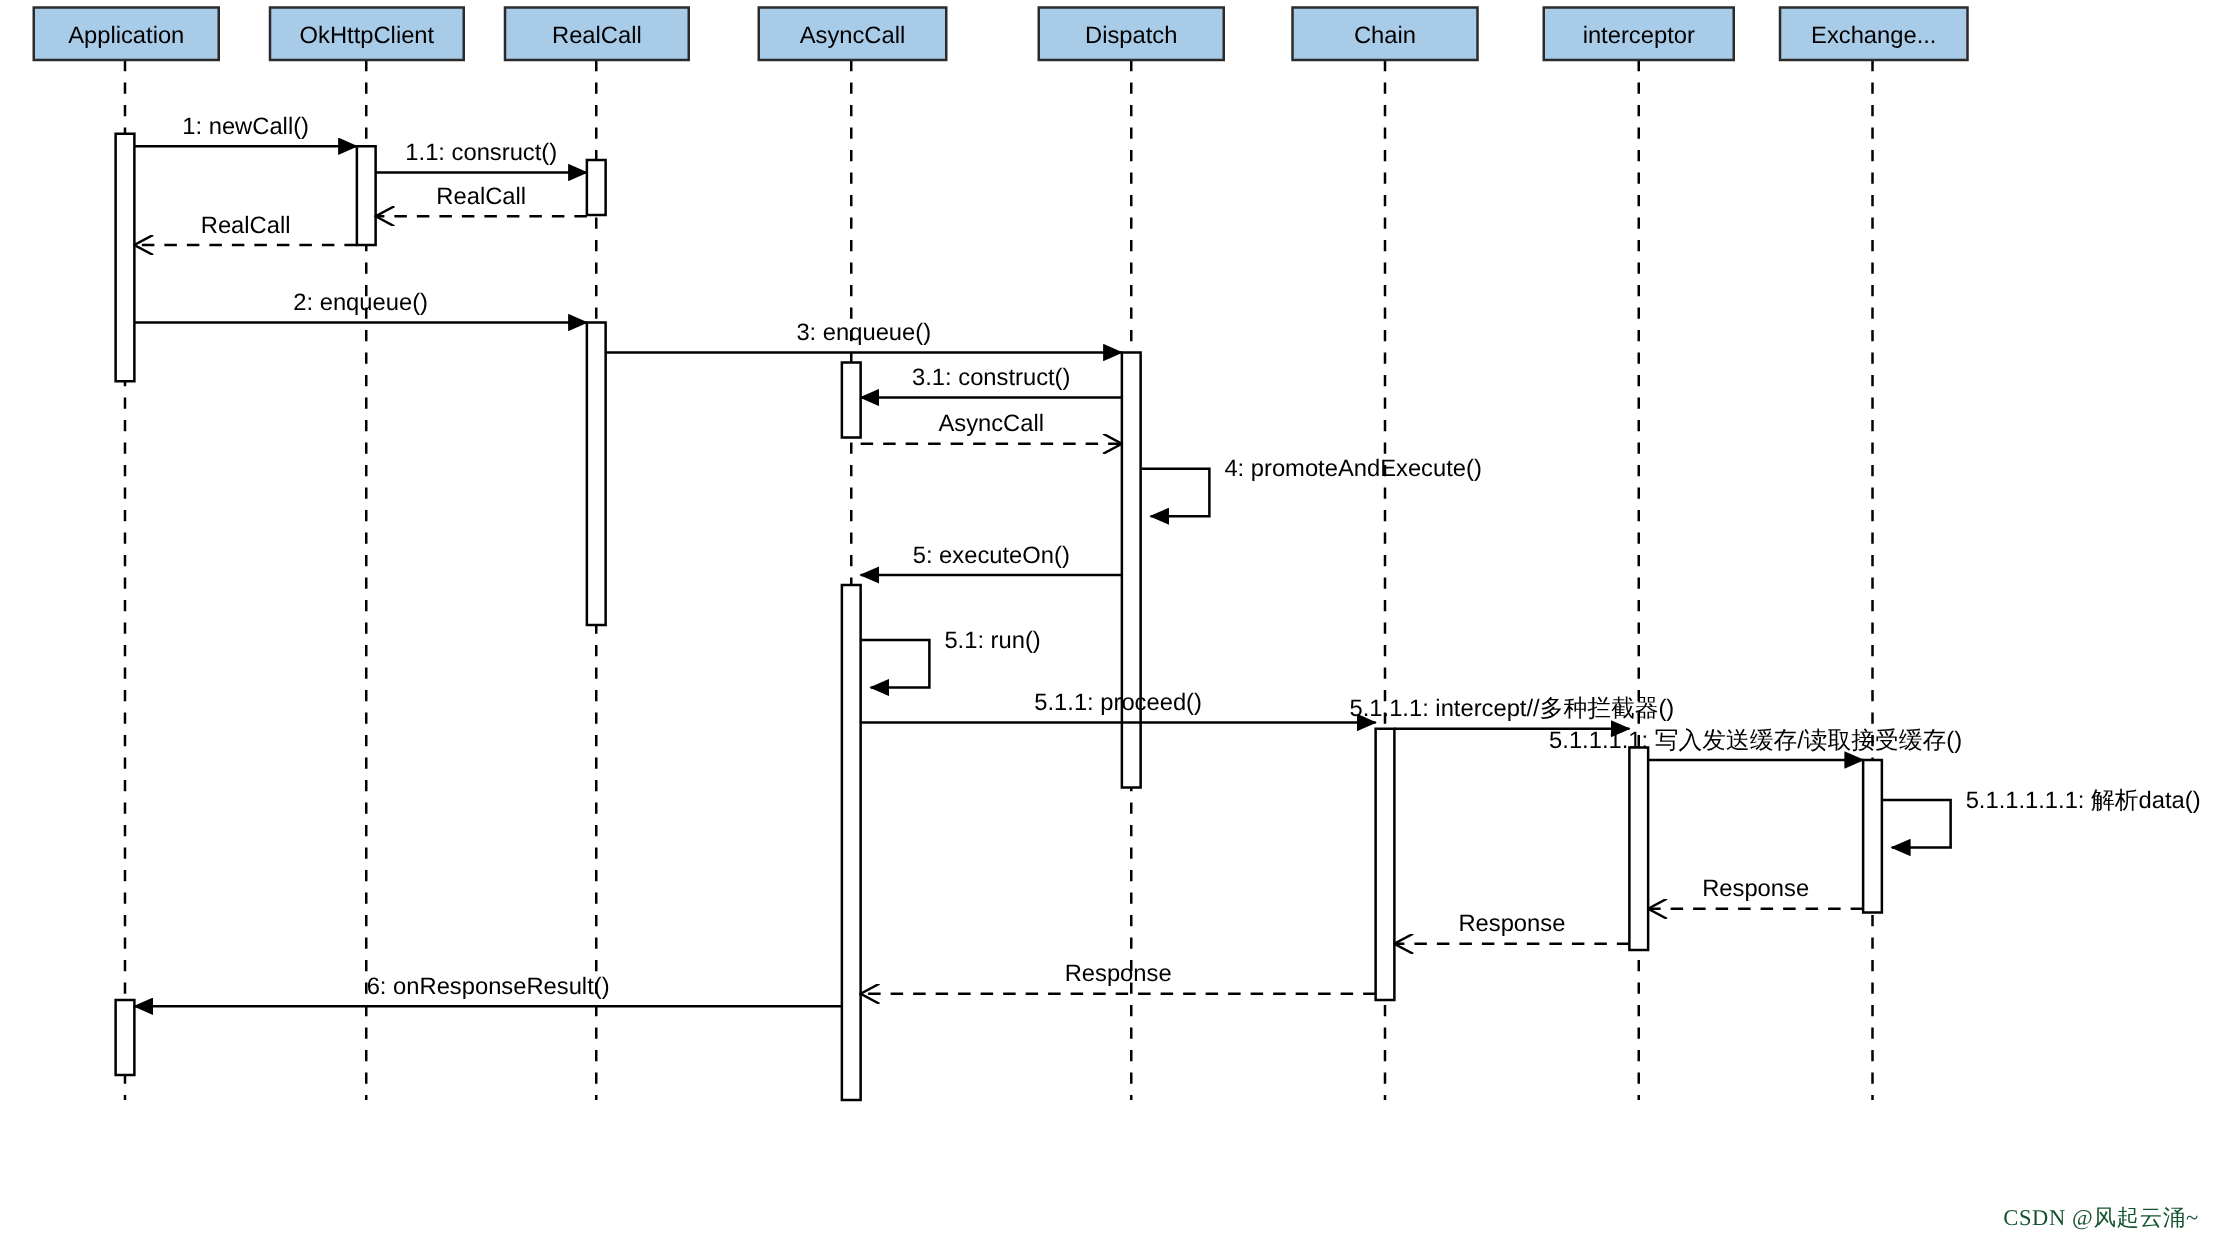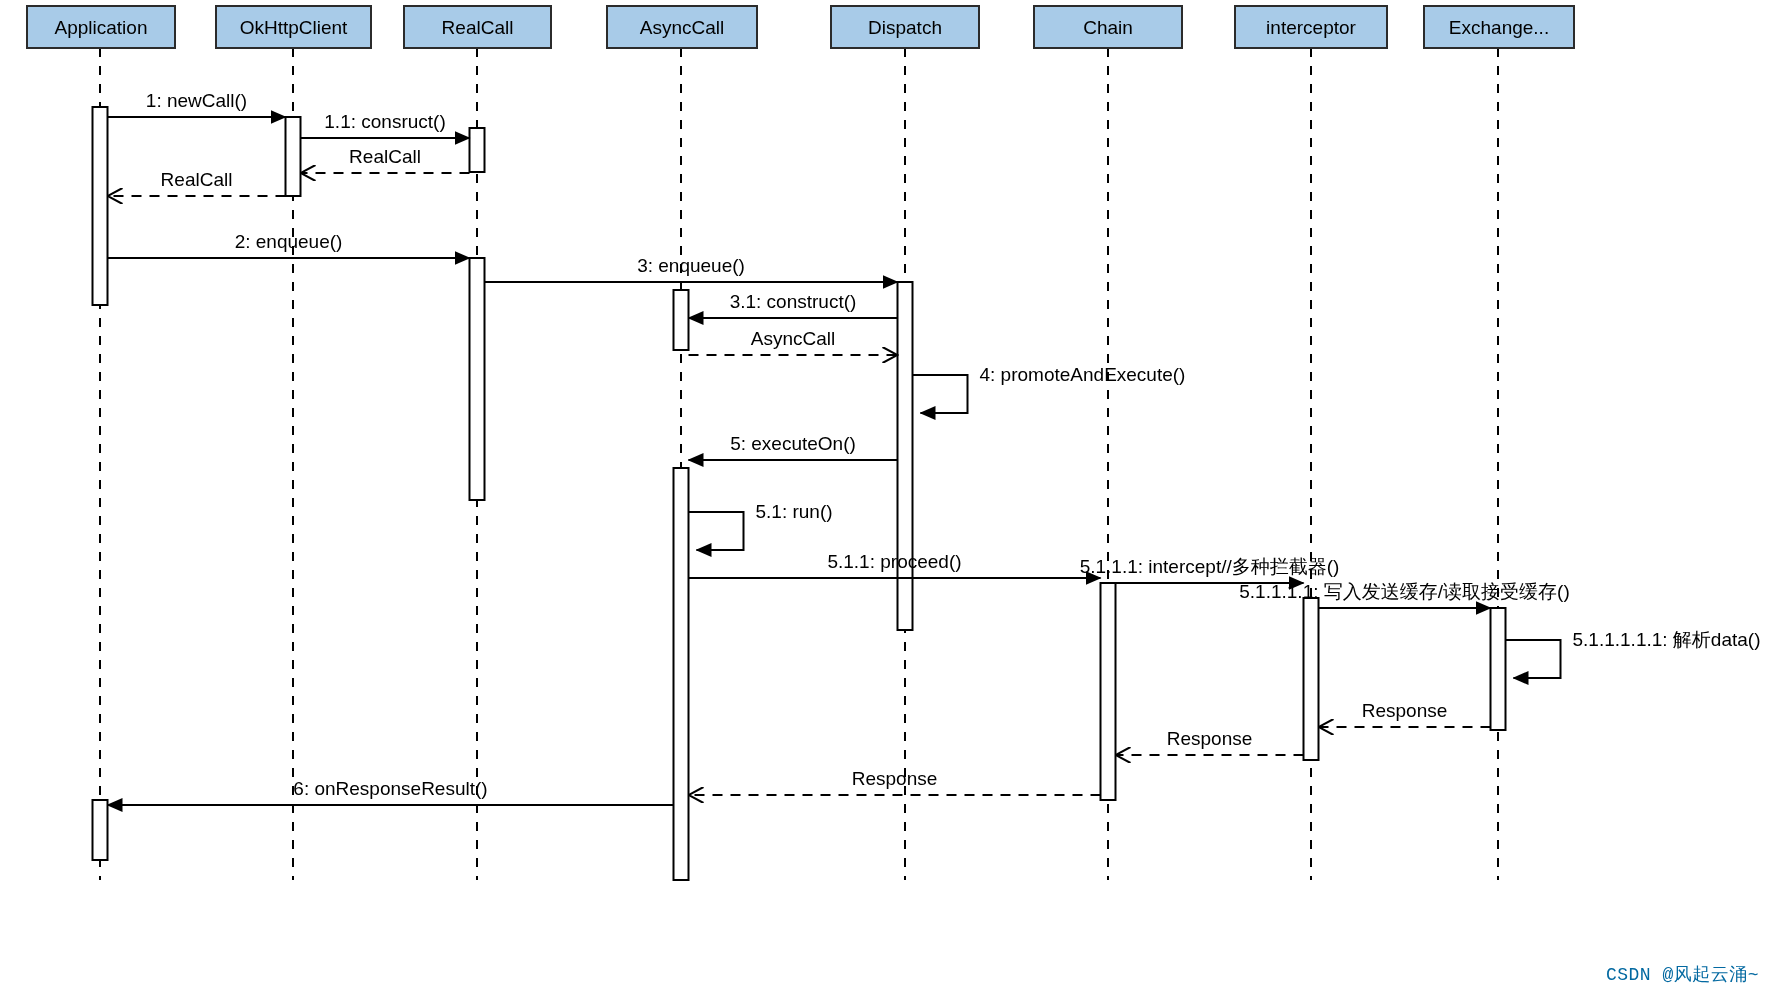--- a/index.html
+++ b/index.html
@@ -1,22 +1,22 @@
 <!DOCTYPE html>
 <html><head>
 <meta charset="utf-8">
 <style>
   html,body{margin:0;padding:0;background:#ffffff;}
   body{font-family:"Liberation Sans","DejaVu Sans",sans-serif;}
   #canvas{position:relative;width:1777px;height:1008px;background:#ffffff;overflow:hidden;}
   .frame{position:absolute;left:0;top:0;width:1777px;height:1008px;}
   .lbl{font-family:"Liberation Sans","DejaVu Sans",sans-serif;font-size:19px;fill:#000;}
   .hdrtxt{font-family:"Liberation Sans","DejaVu Sans",sans-serif;font-size:19px;fill:#000;}
-  .wm{position:absolute;right:18px;bottom:22px;color:#0369a1;font-size:18px;
-      font-family:Liberation Mono, monospace;letter-spacing:.5px;text-align:right;}
+  .wm{position:absolute;right:18px;bottom:22px;color:#14532d;font-size:18px;
+      font-family:Liberation Serif, serif;letter-spacing:.5px;text-align:right;}
   svg{display:block;}
 </style>
 </head>
 <body>
 
 <div id="canvas">
   <svg class="frame" id="svg-root" viewBox="0 0 1777 1008" xmlns="http://www.w3.org/2000/svg">
     <defs>
       <marker id="solidArrow" markerWidth="16" markerHeight="14" refX="15" refY="7" orient="auto" markerUnits="userSpaceOnUse">
         <path d="M0,0 L16,7 L0,14 z" fill="#000"></path>

